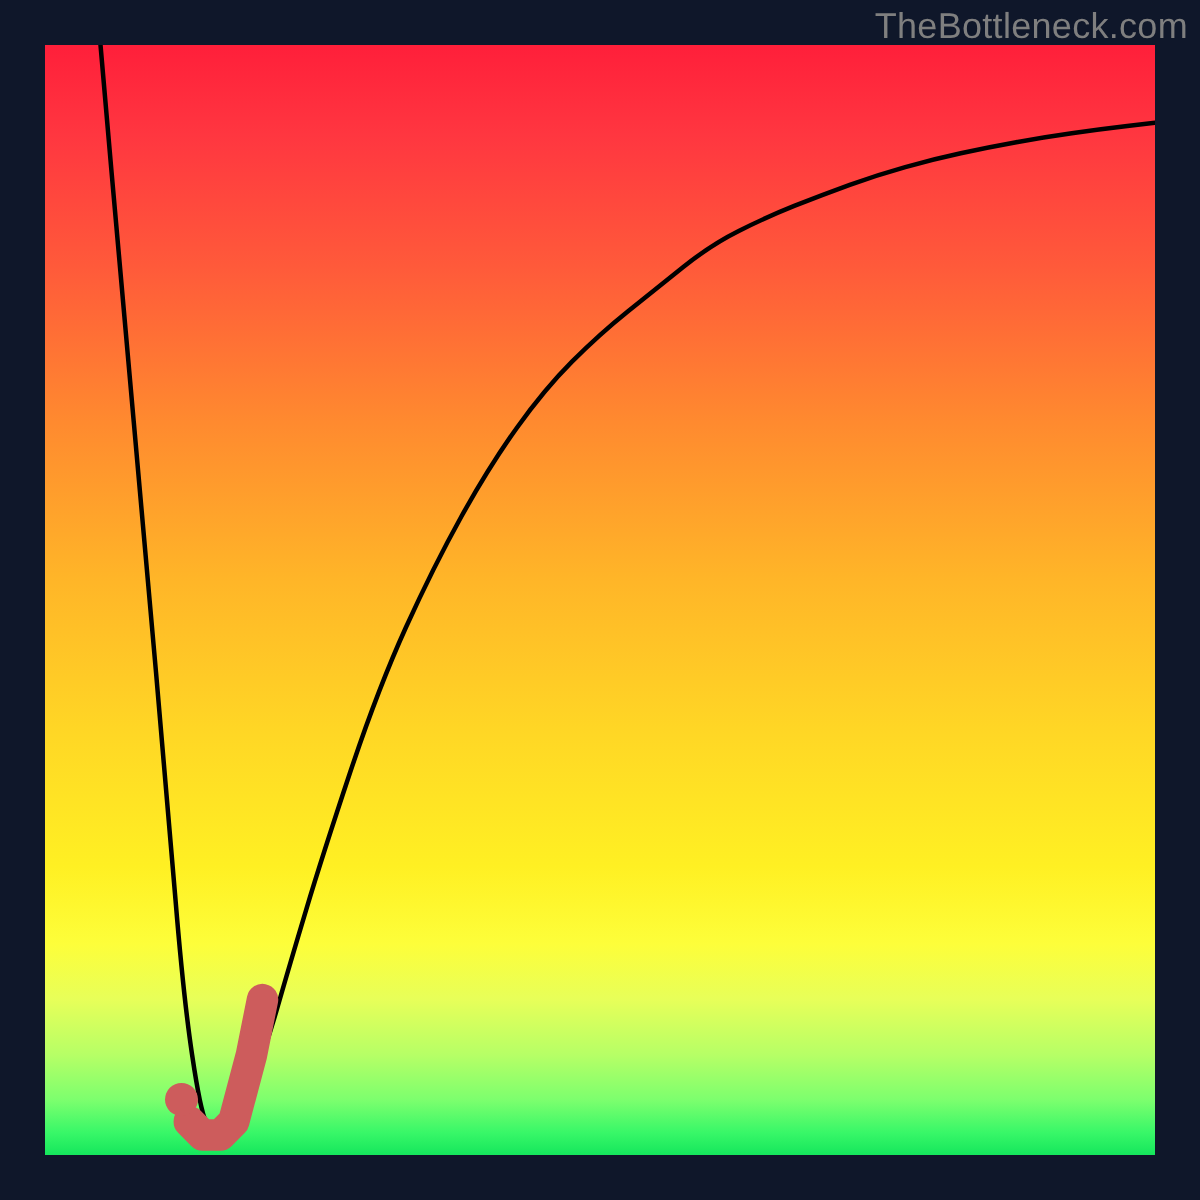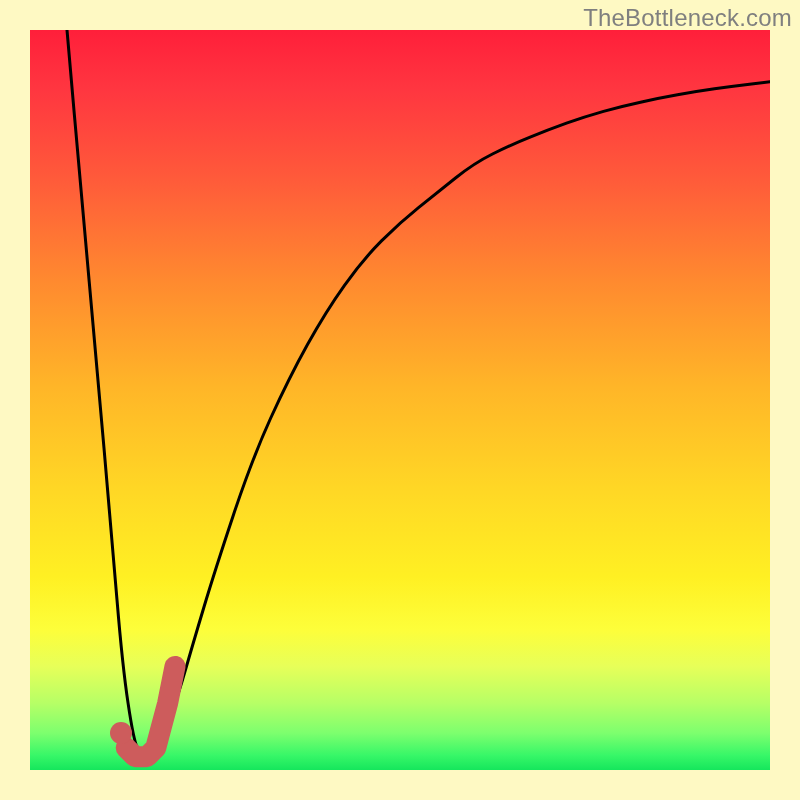--- a/index.html
+++ b/index.html
@@ -9,21 +9,21 @@
     height: 800px;
     background: #000;
     overflow: hidden;
     font-family: Arial, Helvetica, sans-serif;
   }
   .frame {
     position: absolute;
     left: 0; top: 0;
     width: 800px;
     height: 800px;
-    background: #fef9c3;
+    background: #0f172a;
   }
   .plot {
     position: absolute;
     left: 30px;
     top: 30px;
     width: 740px;
     height: 740px;
     
     background: linear-gradient(
       to bottom,

